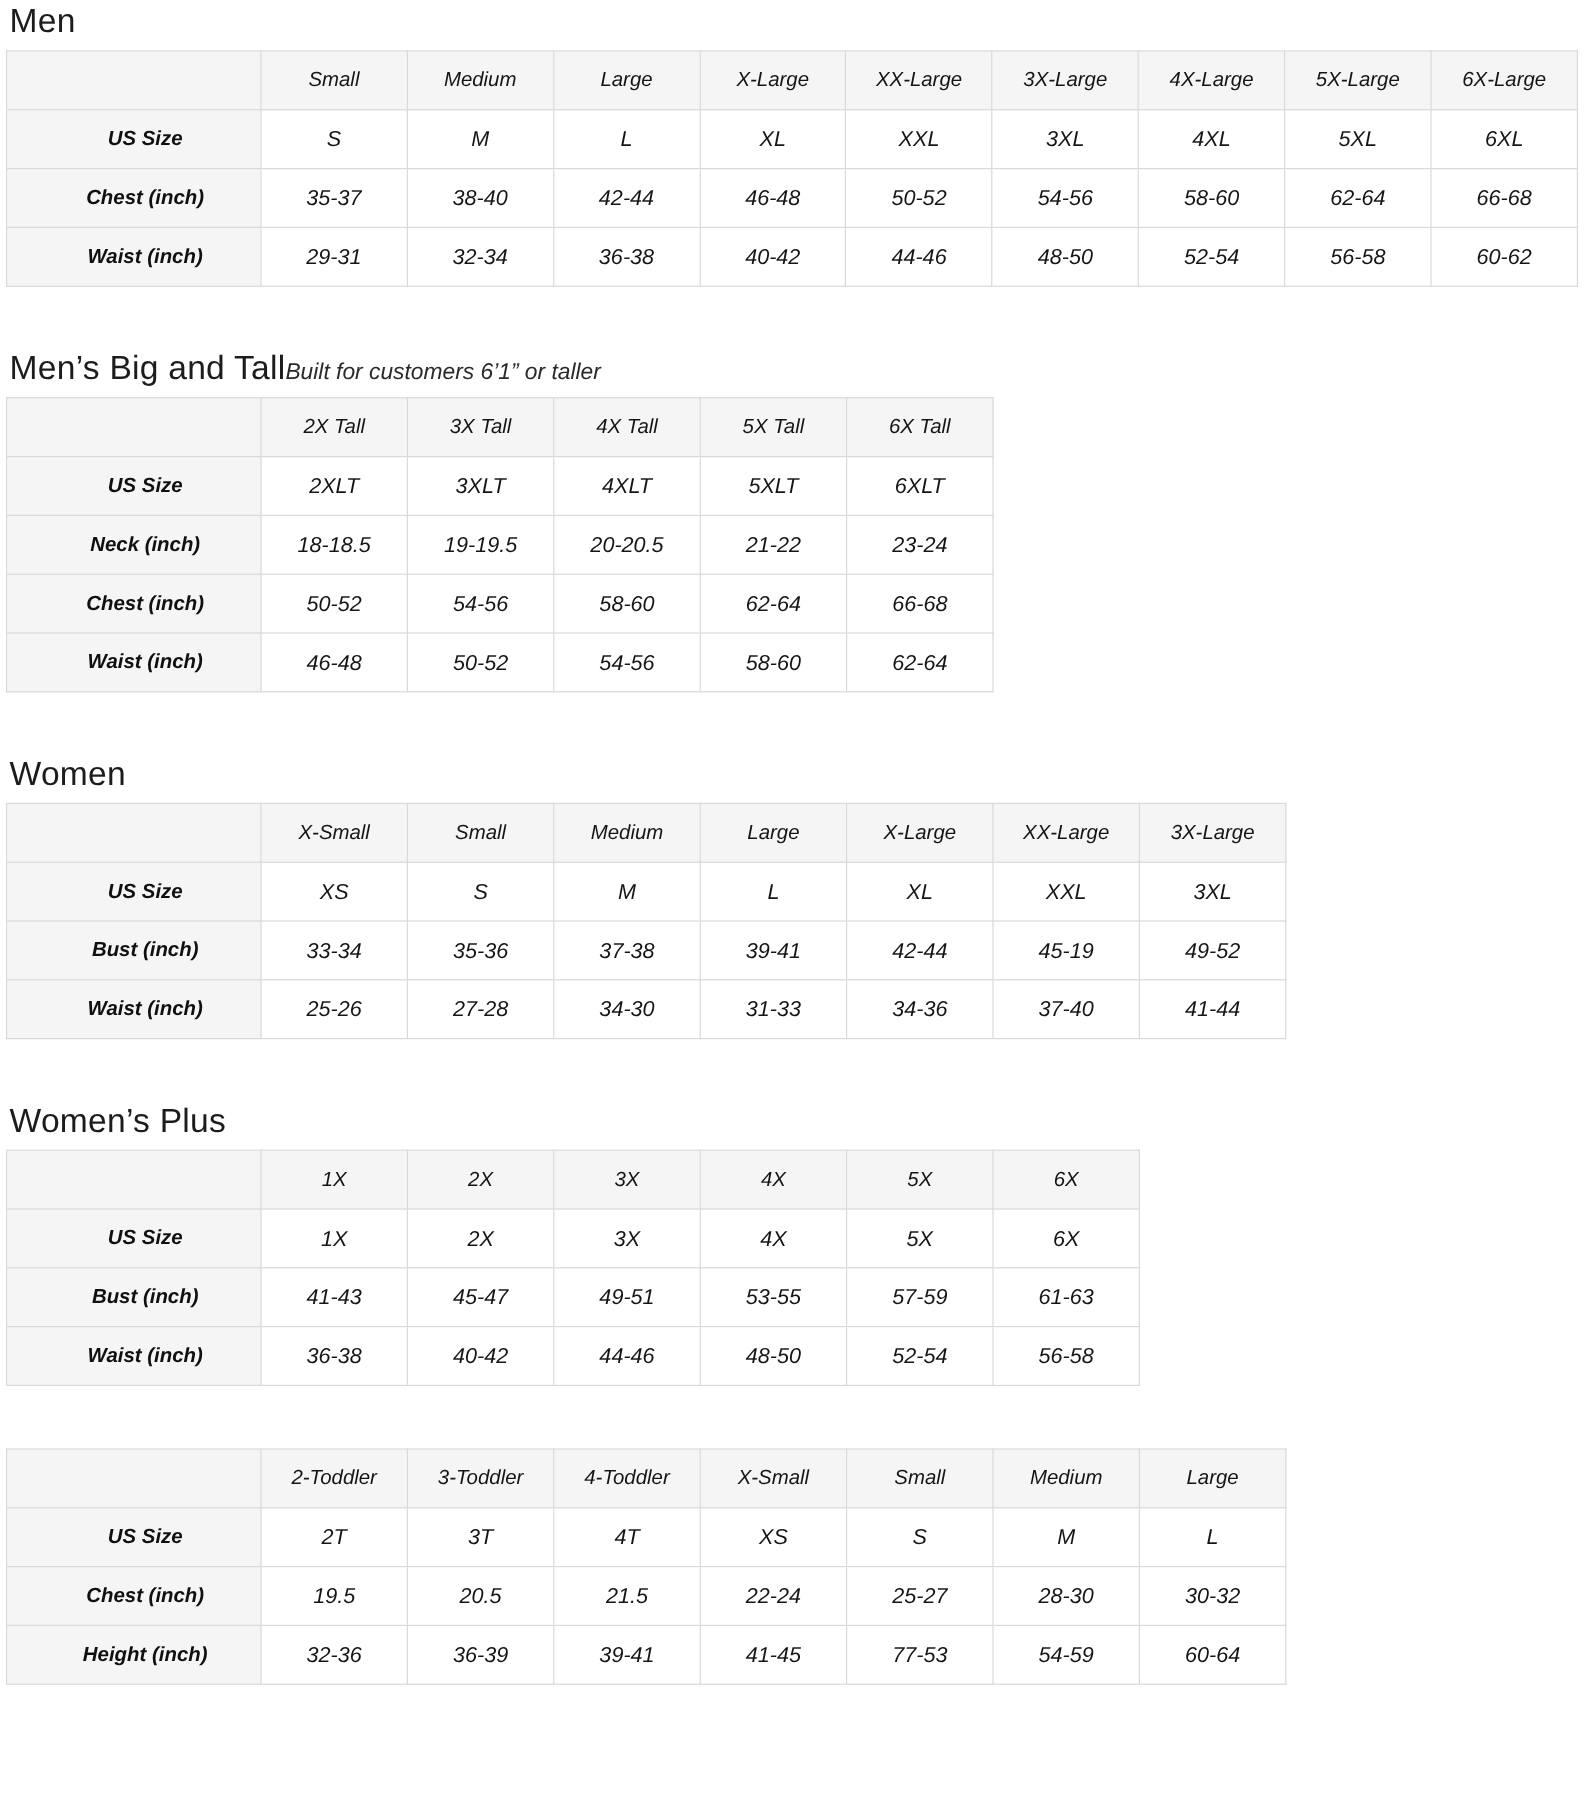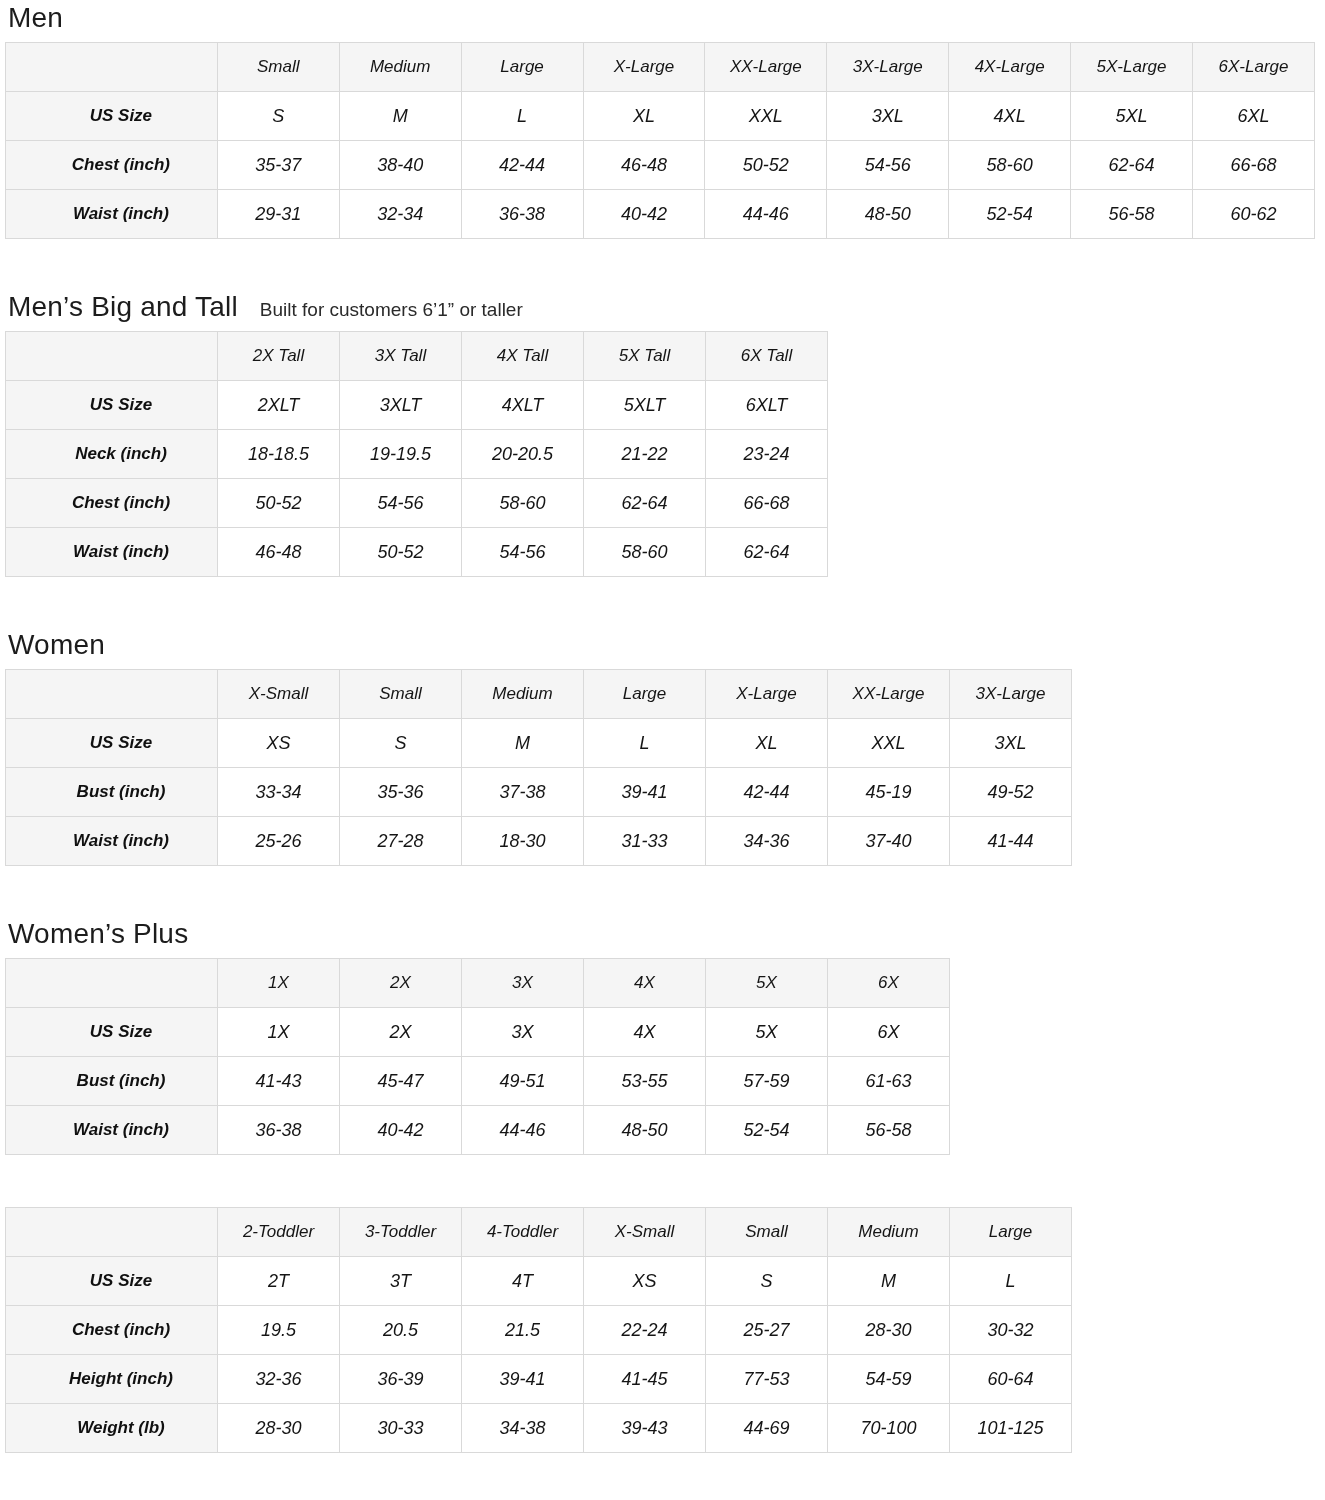--- a/index.html
+++ b/index.html
@@ -24,22 +24,22 @@
   }
   .section-title {
     margin: 0;
     font-size: 28px;
     line-height: 32px;
     font-weight: 400;
     color: #1c1c1c;
     letter-spacing: 0.2px;
   }
   .section-subtitle {
-    margin-left: 22px;
     font-size: 19px;
+    font-style: italic;
     font-weight: 400;
     color: #2a2a2a;
   }
   table.size-table {
     border-collapse: collapse;
     table-layout: fixed;
     font-style: italic;
   }
   table.size-table col.col-label { width: 212px; }
   table.size-table col.col-data  { width: 122px; }
@@ -252,21 +252,21 @@
             <td>37-38</td>
             <td>39-41</td>
             <td>42-44</td>
             <td>45-19</td>
             <td>49-52</td>
           </tr>
           <tr>
             <th class="row-label" scope="row">Waist (inch)</th>
             <td>25-26</td>
             <td>27-28</td>
-            <td>18-30</td>
+            <td>34-30</td>
             <td>31-33</td>
             <td>34-36</td>
             <td>37-40</td>
             <td>41-44</td>
           </tr>
         </tbody>
     </table>
   </section>
 
   <section class="section">
@@ -375,26 +375,16 @@
           <tr>
             <th class="row-label" scope="row">Height (inch)</th>
             <td>32-36</td>
             <td>36-39</td>
             <td>39-41</td>
             <td>41-45</td>
             <td>77-53</td>
             <td>54-59</td>
             <td>60-64</td>
           </tr>
-          <tr>
-            <th class="row-label" scope="row">Weight (lb)</th>
-            <td>28-30</td>
-            <td>30-33</td>
-            <td>34-38</td>
-            <td>39-43</td>
-            <td>44-69</td>
-            <td>70-100</td>
-            <td>101-125</td>
-          </tr>
         </tbody>
     </table>
   </section>
 </main>
 
 </body></html>

